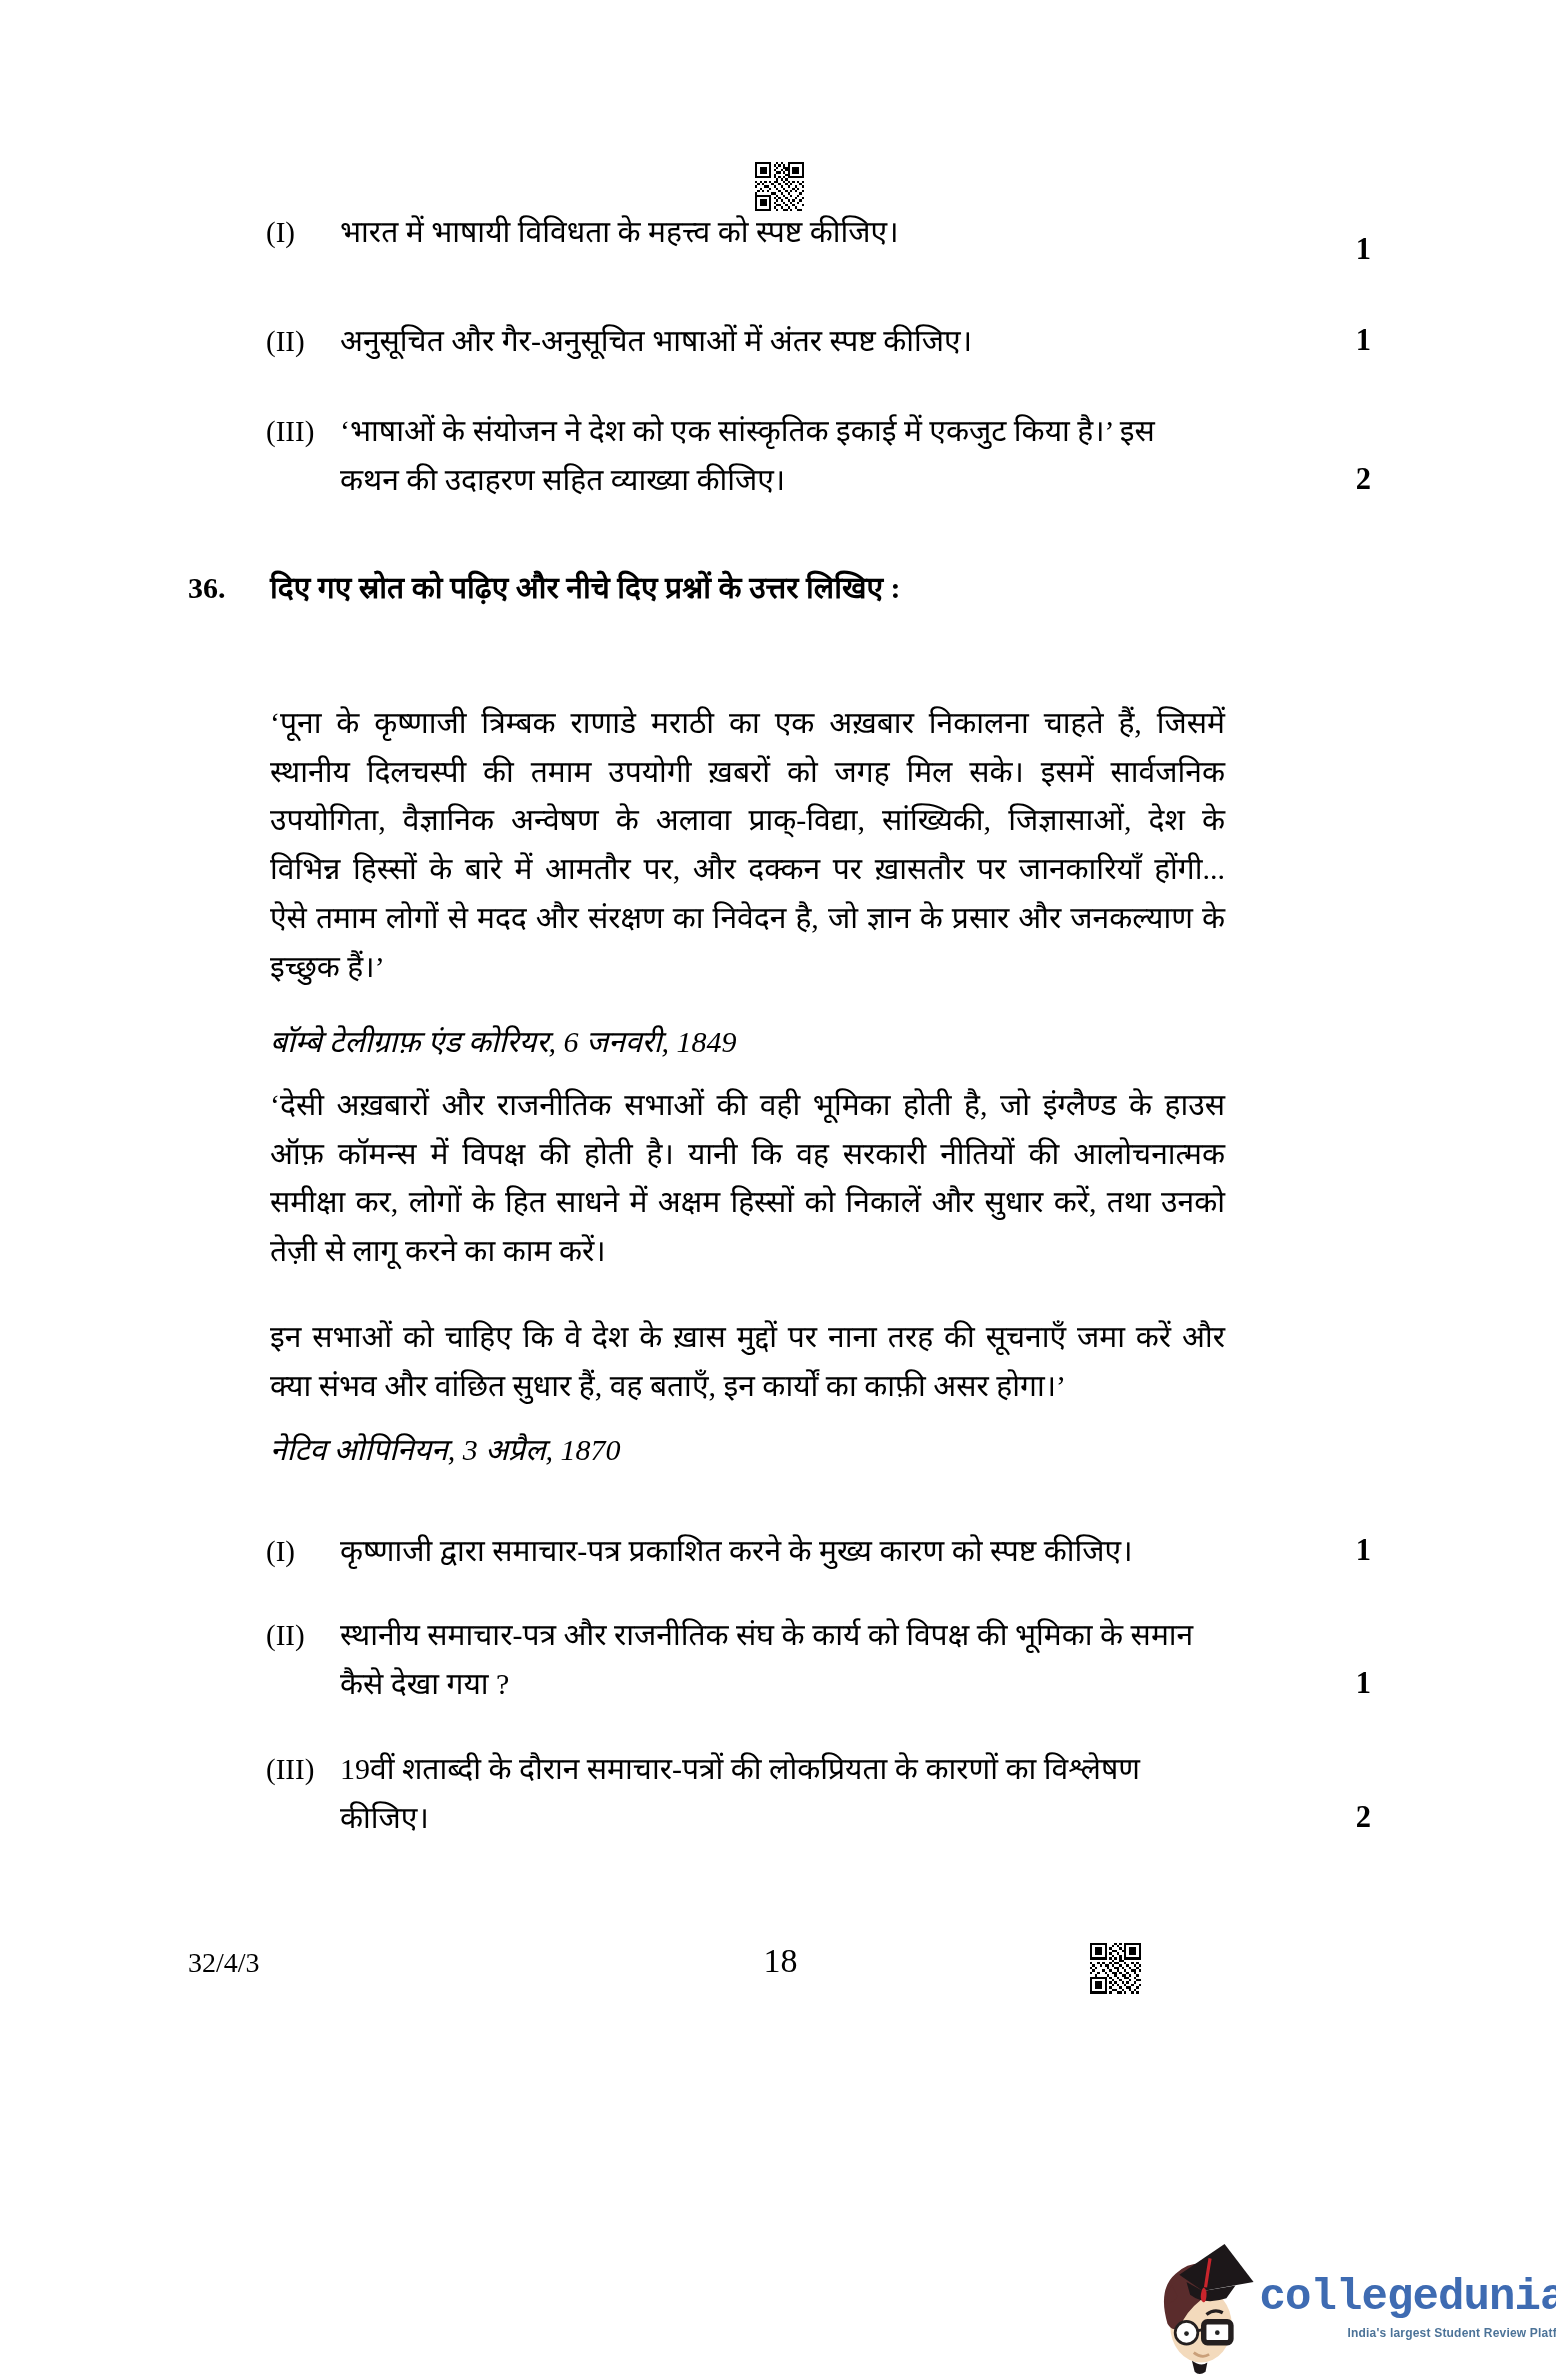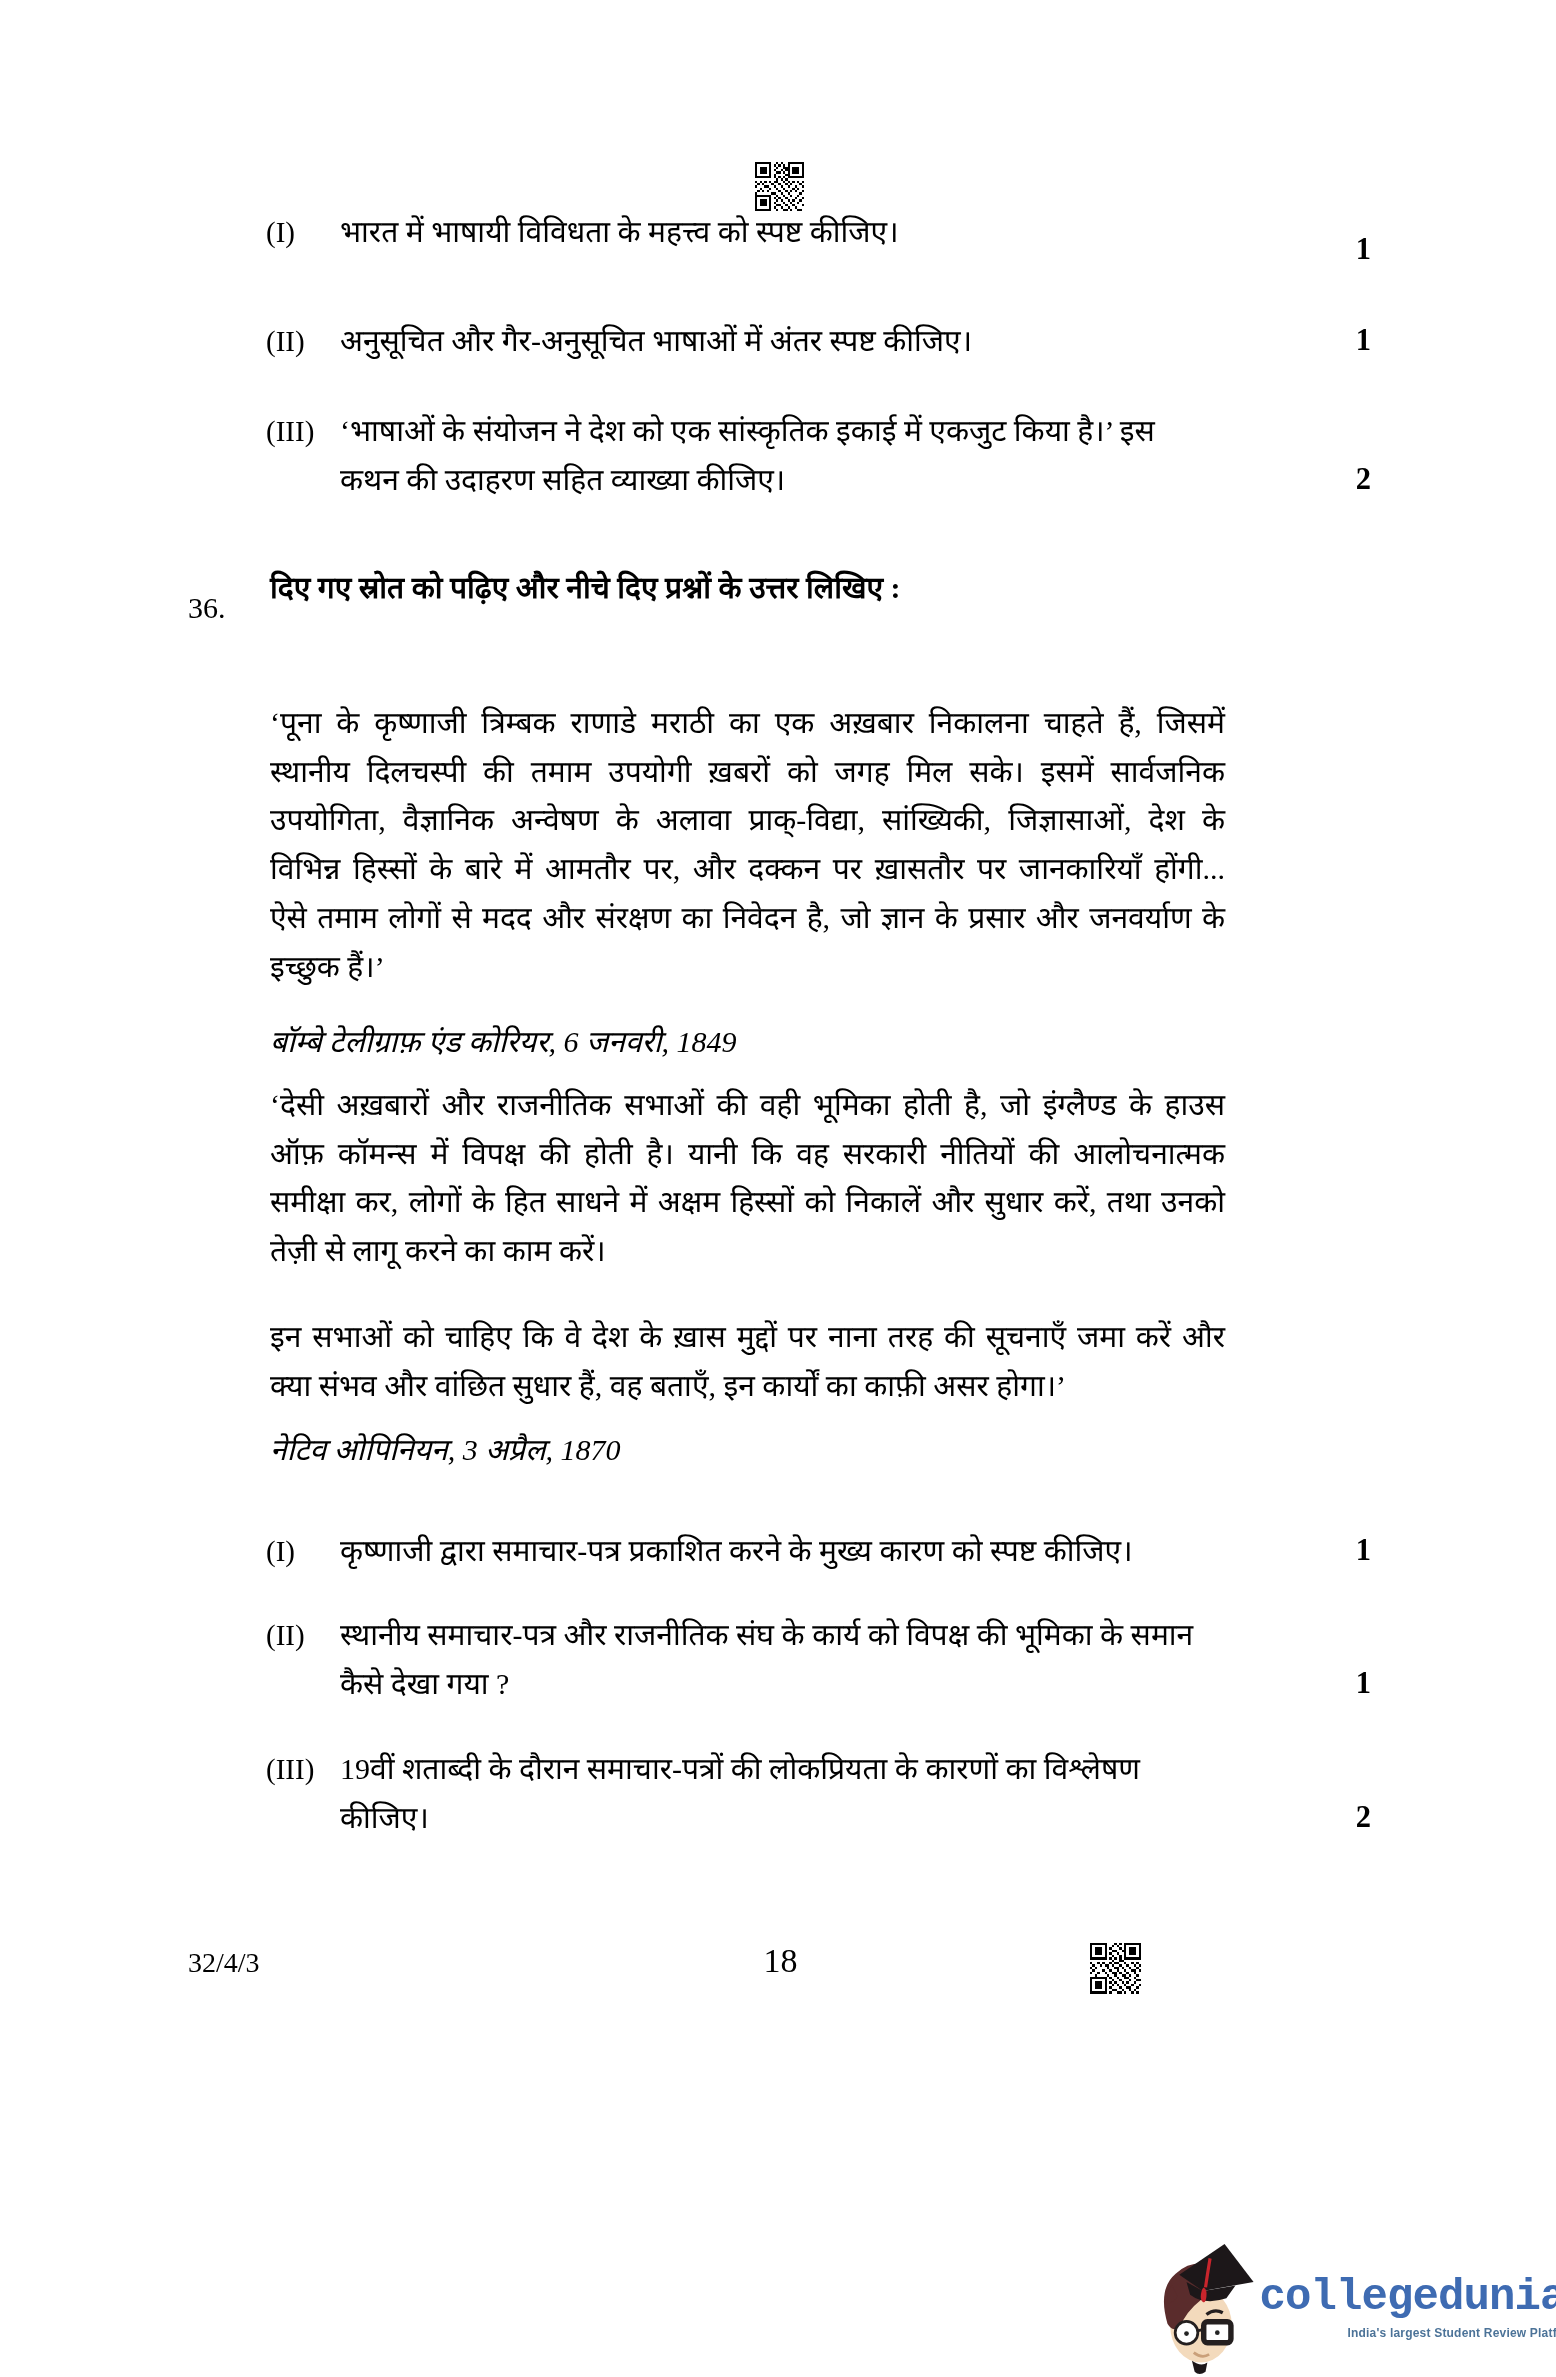--- a/index.html
+++ b/index.html
@@ -6,21 +6,21 @@
   .page{position:relative;width:1557px;height:2377px;background:#ffffff;color:#000;
         font-family:"Liberation Serif",serif;overflow:hidden;}
   .abs{position:absolute;}
   .dev{font-size:30px;line-height:49px;}
   .qline{left:266px;width:964px;white-space:nowrap;}
   .numeral{display:inline-block;width:74px;font-size:29px;}
   .contline{left:340px;white-space:nowrap;}
   .pline{left:270px;width:955px;text-align:justify;text-align-last:justify;text-justify:inter-word;}
   .plast{text-align-last:left;}
   .cite{left:270px;font-style:italic;white-space:nowrap;}
-  .q36num{left:188px;font-weight:normal;margin-top:20px;}
+  .q36num{left:188px;font-weight:bold;}
   .q36prompt{left:270px;width:959px;font-weight:bold;white-space:nowrap;}
   .headline{left:270px;width:890px;text-align:center;font-weight:bold;}
   .mark{left:1293px;width:78px;text-align:right;font-weight:bold;font-size:30.5px;line-height:49px;}
   .footer-code{left:188px;top:1945px;font-size:28px;line-height:35px;}
   .footer-page{left:715px;top:1943px;width:131px;text-align:center;font-size:34px;line-height:35px;}
   .qr{display:block;}
   .qr1{left:755px;top:162px;width:49px;height:49px;}
   .qr2{left:1090px;top:1942px;width:51px;height:52px;}
   .logo{left:1146px;top:2233px;width:410px;height:145px;display:flex;align-items:flex-start;}
   .mascot{width:110px;height:145px;flex:0 0 auto;}
@@ -69,21 +69,21 @@
   <div class="abs dev mark" style="top:455px">2</div>
 
   <div class="abs dev q36num" style="top:563px">36.</div>
   <div class="abs dev q36prompt" style="top:563px">दिए गए स्रोत को पढ़िए और नीचे दिए प्रश्नों के उत्तर लिखिए :</div>
 
 
   <div class="abs dev pline" style="top:698px">‘पूना के कृष्णाजी त्रिम्बक राणाडे मराठी का एक अख़बार निकालना चाहते हैं, जिसमें</div>
   <div class="abs dev pline" style="top:747px">स्थानीय दिलचस्पी की तमाम उपयोगी ख़बरों को जगह मिल सके। इसमें सार्वजनिक</div>
   <div class="abs dev pline" style="top:795px">उपयोगिता, वैज्ञानिक अन्वेषण के अलावा प्राक्-विद्या, सांख्यिकी, जिज्ञासाओं, देश के</div>
   <div class="abs dev pline" style="top:844px">विभिन्न हिस्सों के बारे में आमतौर पर, और दक्कन पर ख़ासतौर पर जानकारियाँ होंगी...</div>
-  <div class="abs dev pline" style="top:893px">ऐसे तमाम लोगों से मदद और संरक्षण का निवेदन है, जो ज्ञान के प्रसार और जनवर्याण के</div>
+  <div class="abs dev pline" style="top:893px">ऐसे तमाम लोगों से मदद और संरक्षण का निवेदन है, जो ज्ञान के प्रसार और जनकल्याण के</div>
   <div class="abs dev pline plast" style="top:942px">इच्छुक हैं।’</div>
 
   <div class="abs dev cite" style="top:1017px">बॉम्बे टेलीग्राफ़ एंड कोरियर, 6 जनवरी, 1849</div>
 
   <div class="abs dev pline" style="top:1080px">‘देसी अख़बारों और राजनीतिक सभाओं की वही भूमिका होती है, जो इंग्लैण्ड के हाउस</div>
   <div class="abs dev pline" style="top:1129px">ऑफ़ कॉमन्स में विपक्ष की होती है। यानी कि वह सरकारी नीतियों की आलोचनात्मक</div>
   <div class="abs dev pline" style="top:1177px">समीक्षा कर, लोगों के हित साधने में अक्षम हिस्सों को निकालें और सुधार करें, तथा उनको</div>
   <div class="abs dev pline plast" style="top:1226px">तेज़ी से लागू करने का काम करें।</div>
 
   <div class="abs dev pline" style="top:1312px">इन सभाओं को चाहिए कि वे देश के ख़ास मुद्दों पर नाना तरह की सूचनाएँ जमा करें और</div>

